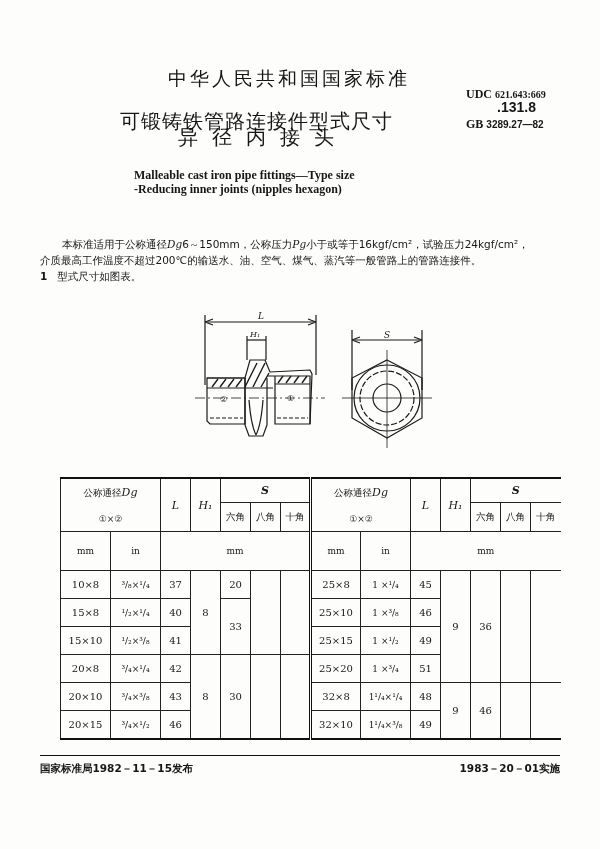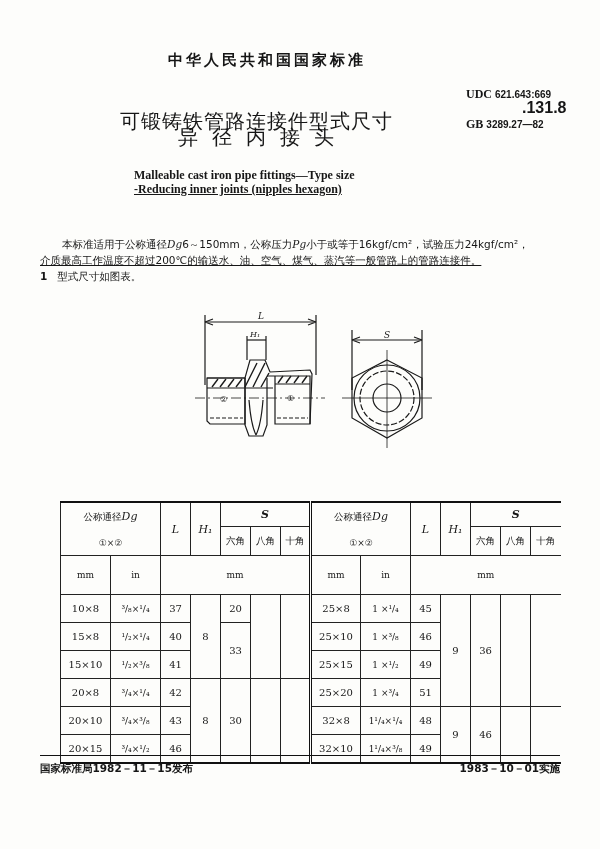--- a/index.html
+++ b/index.html
@@ -2,48 +2,48 @@
 <html><head>
 <meta charset="utf-8">
 <style>
   html, body { margin:0; padding:0; }
   body { width:600px; height:849px; background:#fdfdfb; position:relative; overflow:hidden;
          font-family:"DejaVu Serif", serif; color:#161616; }
   .abs { position:absolute; }
   .cn { font-family:"DejaVu Sans", sans-serif; }
   .bold { font-weight:bold; }
 
-  #std-org { left:168px; top:51px; font-size:15px; letter-spacing:3px;font-weight:bold; }
+  #std-org { left:168px; top:66px; font-size:19px; letter-spacing:3px; }
   #title-main { left:120px; top:108px; font-size:20px; letter-spacing:1px; }
   #title-sub { left:178px; top:124px; font-size:20px; letter-spacing:14px; }
   #title-en1 { left:134px; top:168px; font-size:12px; font-weight:bold; font-family:"Liberation Serif", serif; }
-  #title-en2 { left:134px; top:182px; font-size:12px; font-weight:bold; font-family:"Liberation Serif", serif;text-decoration:underline; }
+  #title-en2 { left:134px; top:182px; font-size:12px; font-weight:bold; font-family:"Liberation Serif", serif; }
 
   #udc { left:466px; top:87px; font-size:12px; font-weight:bold; font-family:"Liberation Serif", serif; }
-  #udc-code { font-family:Liberation Sans, sans-serif; font-size:10px; }
-  #udc2 { left:522px; top:99px; font-size:16px; font-weight:bold; font-family:"Liberation Sans", sans-serif; }
+  #udc-code { font-family:Liberation Serif, serif; font-size:10px; }
+  #udc2 { left:497px; top:99px; font-size:14px; font-weight:bold; font-family:"Liberation Sans", sans-serif; }
   #gb { left:466px; top:117px; font-size:12px; font-weight:bold; font-family:"Liberation Serif", serif;text-align:center; }
   #gb-code { font-family:"Liberation Sans", sans-serif; font-size:10px; }
 
   .para { font-size:10.5px; line-height:16px; }
   #p1 { left:62px; top:236px; }
-  #p2 { left:40px; top:252px;text-decoration:underline; }
+  #p2 { left:40px; top:252px; }
   #p3 { left:40px; top:268px; }
   .it { font-style:italic; font-family:"DejaVu Serif", serif; }
 
   #drawing { left:190px; top:300px; }
 
   table.spec { position:absolute; left:60px; top:477px; width:500px; border-collapse:collapse;
                font-size:10px; table-layout:fixed; }
   table.spec td { border:1px solid #222; text-align:center; vertical-align:middle; padding:0; }
   table.spec tr.h1 td { height:23px; }
   table.spec tr.h2 td { height:28px; }
   table.spec tr.u td { height:38px;text-align:center; }
   table.spec tr.r td { height:27px; }
-  table.spec { border-top:2px solid #111; border-bottom:2px solid #111;margin-top:24px; }
+  table.spec { border-top:2px solid #111; border-bottom:2px solid #111; }
   td.mid { border-left:3px double #111 !important; }
   td.noright { border-right:none !important; }
   .hdr-cn { font-family:"DejaVu Sans", sans-serif; font-size:9.5px; }
   .var { font-style:italic; font-family:"DejaVu Serif", serif; font-size:11px; }
   .small { font-size:9px; }
 
   #footer-line { left:40px; top:755px; width:520px; height:0; border-top:1.5px solid #111; }
   #footer-left { left:40px; top:762px; font-size:10.5px; font-weight:bold; font-family:"DejaVu Sans", sans-serif; }
   #footer-right { right:40px; top:762px; font-size:10.5px; font-weight:bold; font-family:"DejaVu Sans", sans-serif; }
 </style>
@@ -237,13 +237,13 @@
     <td>46</td>
     <td class="mid">32×10</td>
     <td class="small">1¹/₄×³/₈</td>
     <td>49</td>
   </tr>
 </tbody>
   </table>
 
 <div id="footer-line" class="abs"></div>
 <div id="footer-left" class="abs">国家标准局1982－11－15发布</div>
-<div id="footer-right" class="abs">1983－10－01实施</div>
+<div id="footer-right" class="abs">1983－20－01实施</div>
 
 </body></html>

